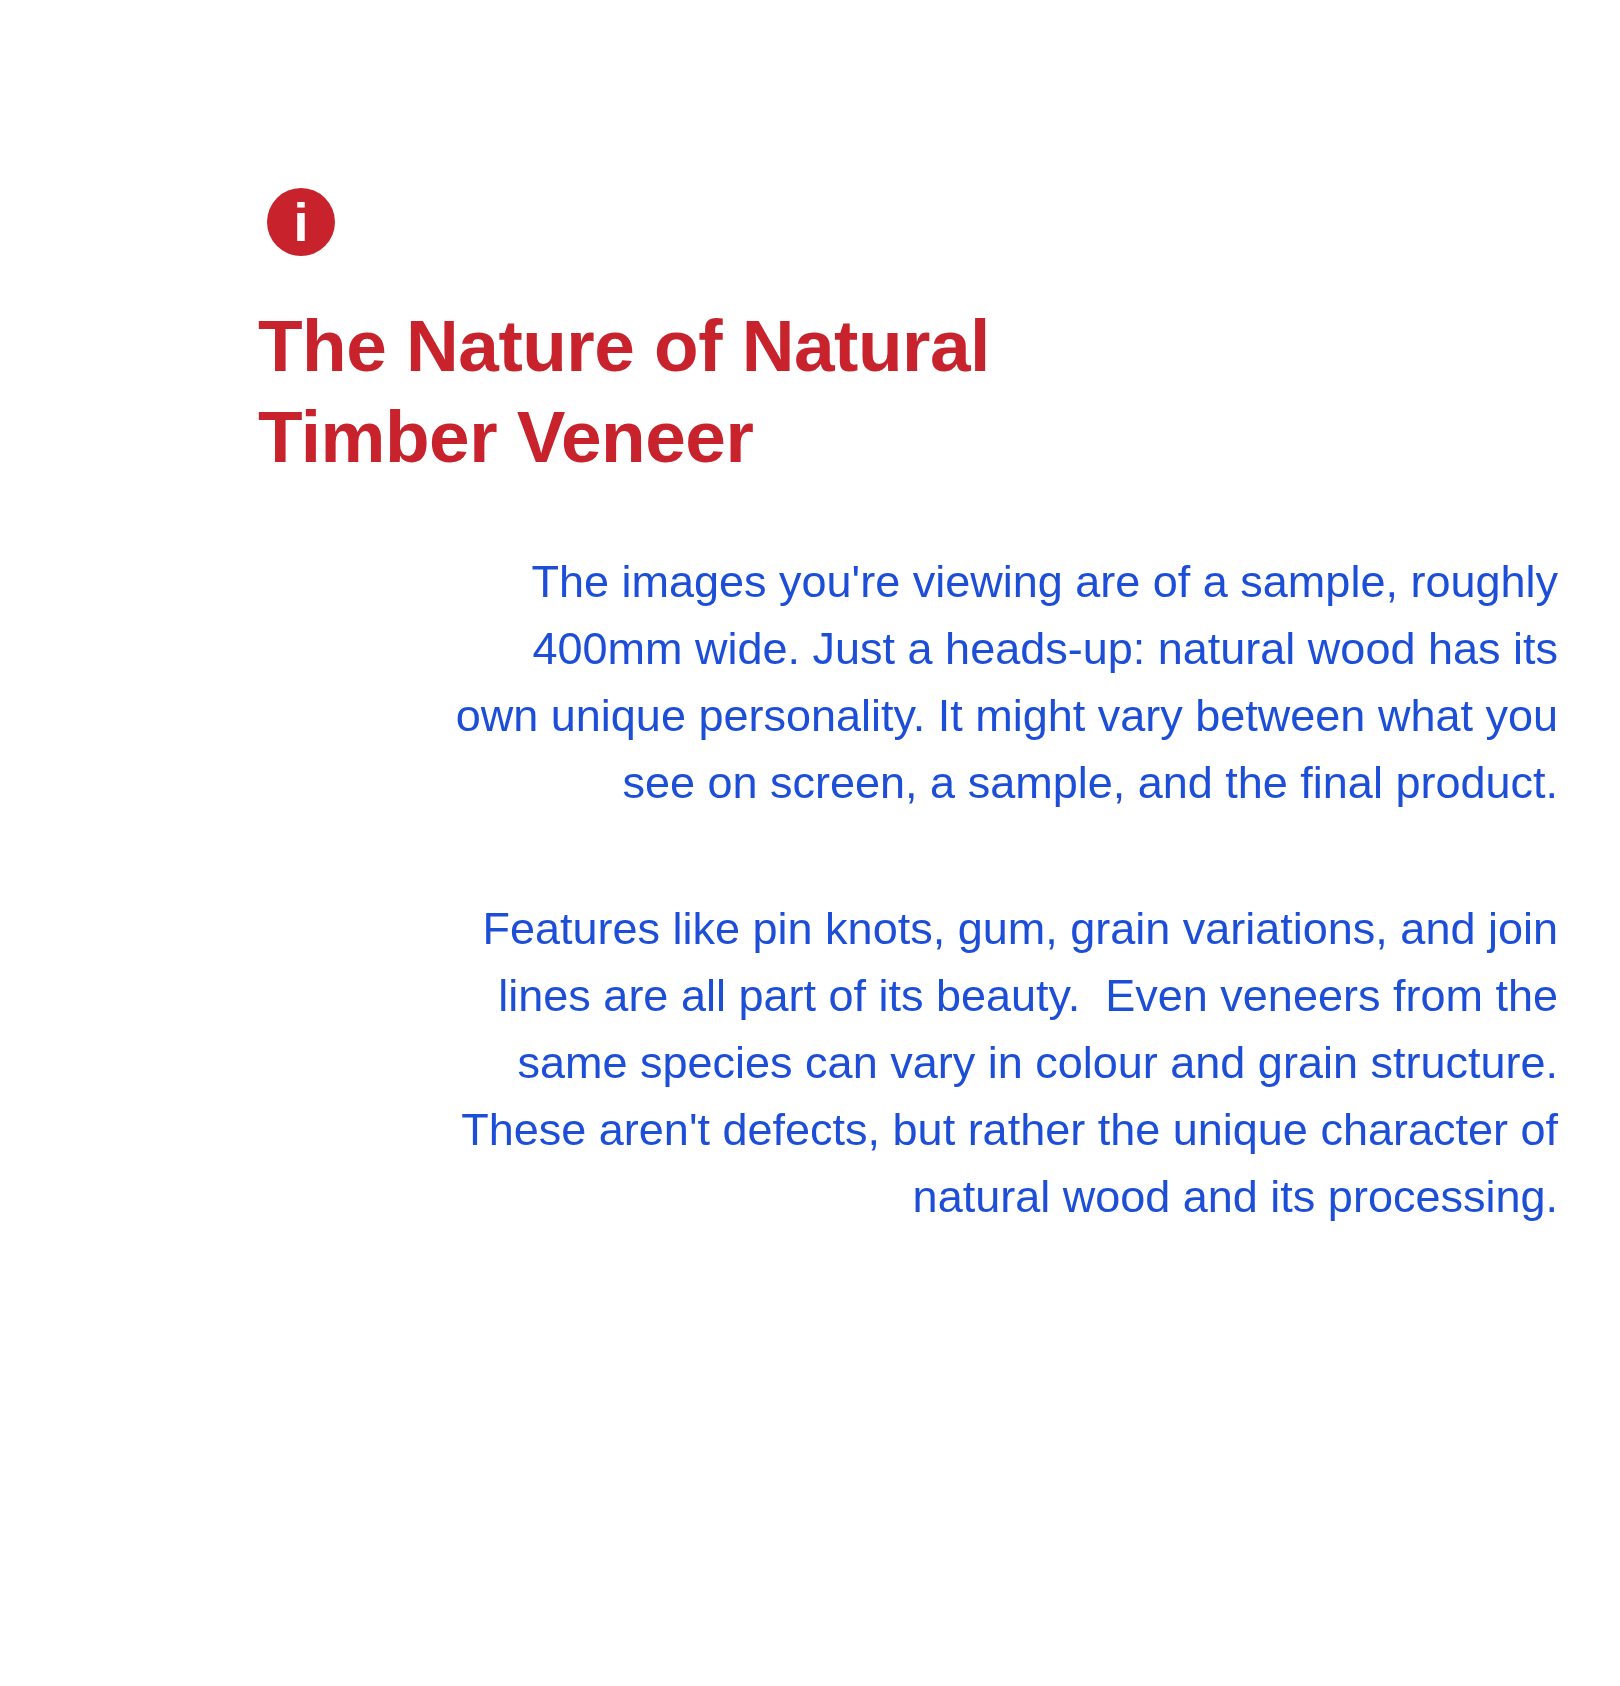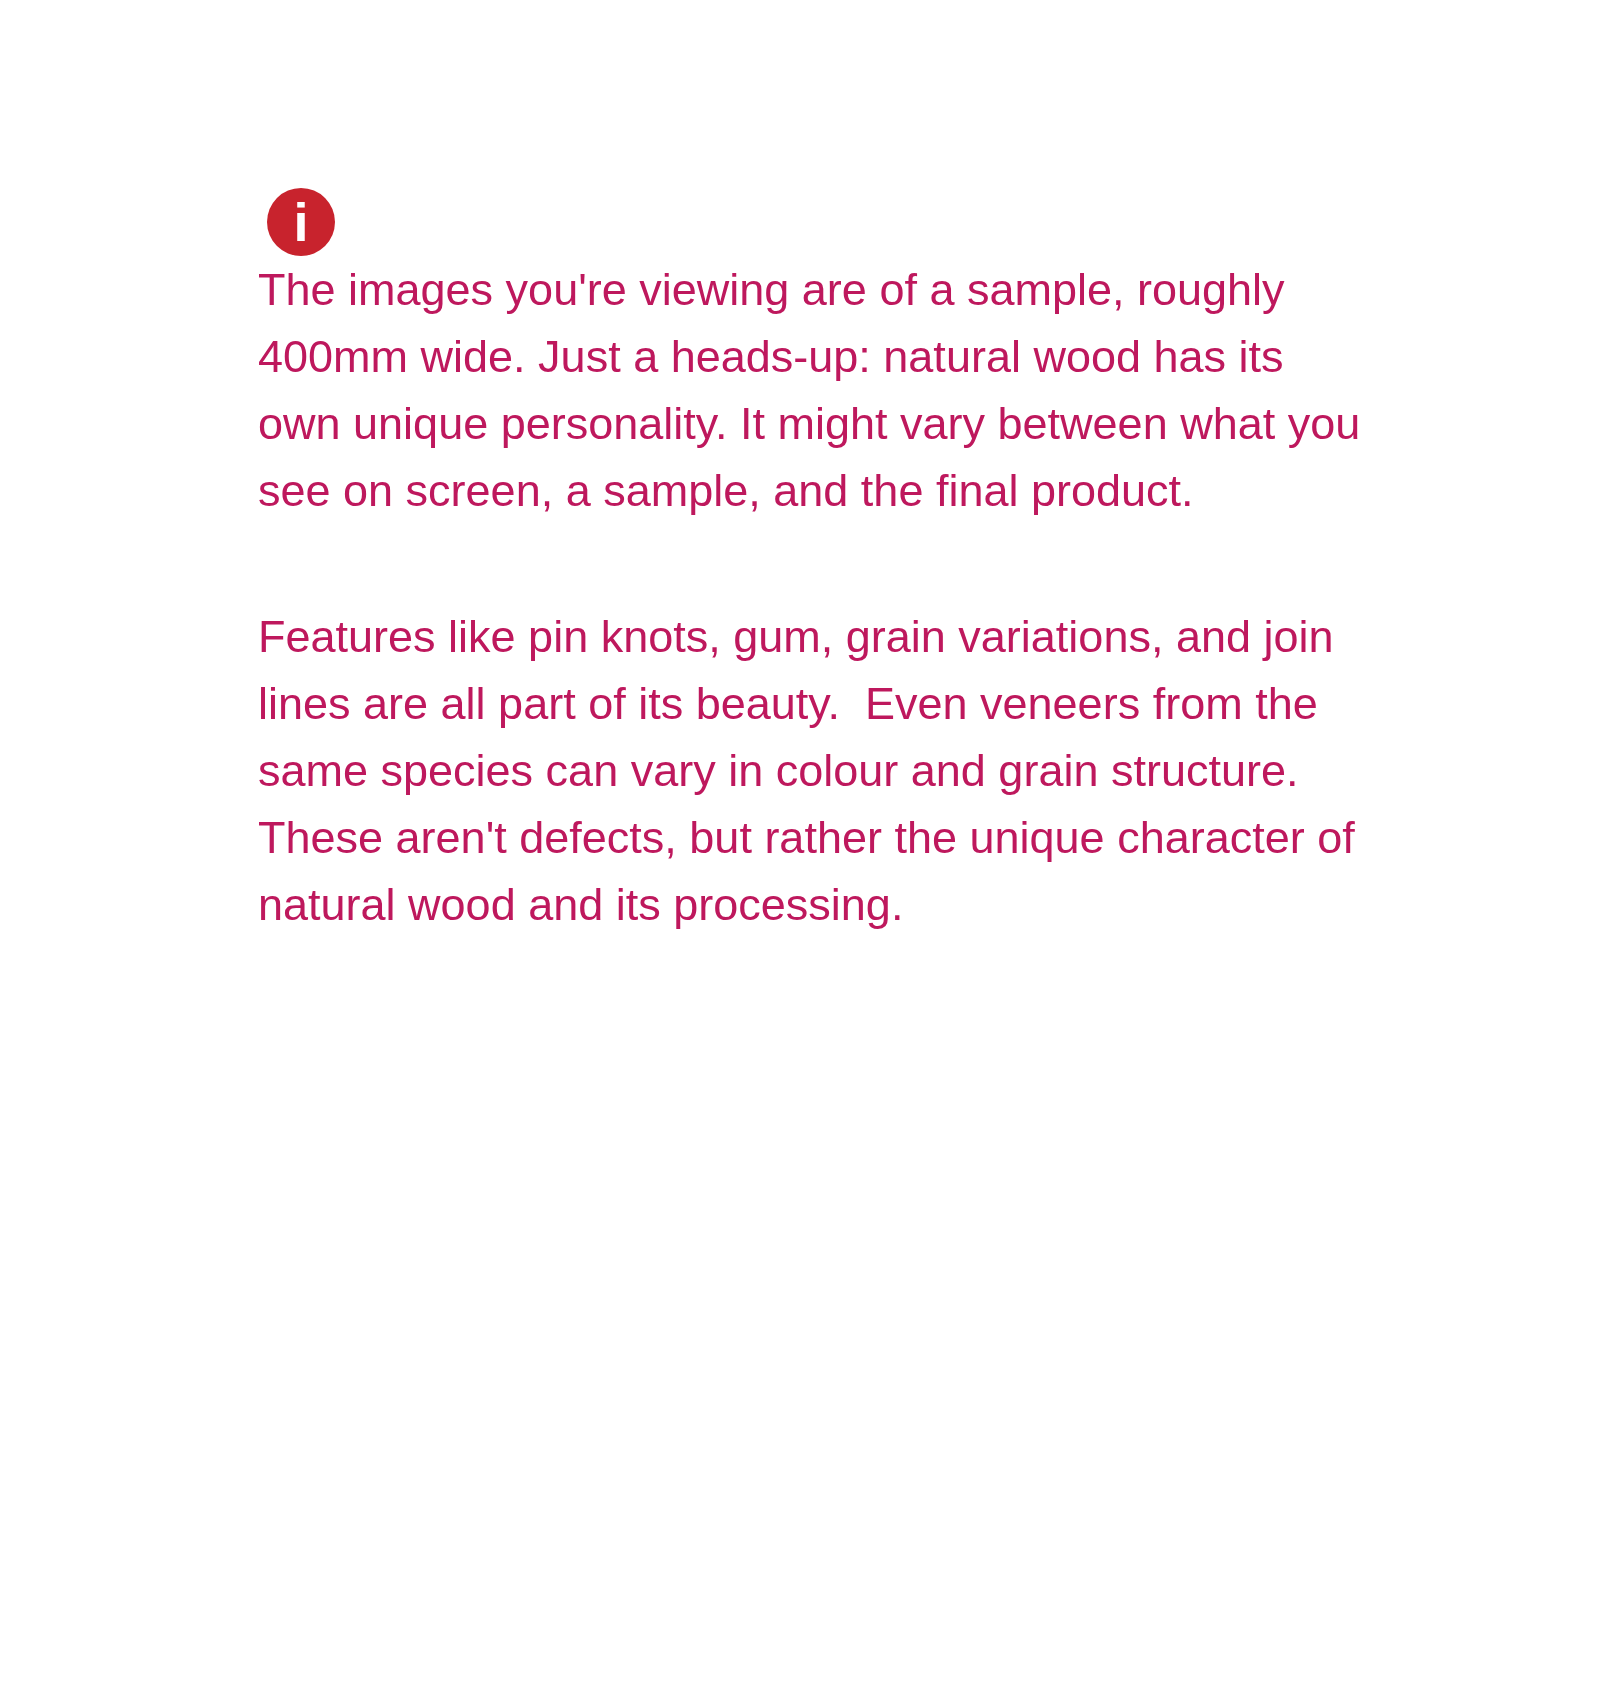--- a/index.html
+++ b/index.html
@@ -37,36 +37,39 @@
     color: #c8232d;
     font-size: 73px;
     line-height: 91px;
     font-weight: bold;
     letter-spacing: -0.5px;
     white-space: pre-wrap;
   }
   .body-paragraph {
     margin: 0 0 79px 0;
     width: 1300px;
-    color: #be185d;
+    color: #1d4ed8;
     font-size: 45px;
     line-height: 67px;
     font-weight: normal;
     white-space: pre-wrap;
+    text-align: right;
   }
 </style>
 </head>
 <body>
 
 <main class="info-panel">
 
   <div class="icon-circle">
     <span class="glyph">i</span>
   </div>
 
+  <h1 class="section-heading">The Nature of Natural
+Timber Veneer</h1>
 
   <p class="body-paragraph">The images you're viewing are of a sample, roughly
 400mm wide. Just a heads-up: natural wood has its
 own unique personality. It might vary between what you
 see on screen, a sample, and the final product.</p>
 
   <p class="body-paragraph">Features like pin knots, gum, grain variations, and join
 lines are all part of its beauty.  Even veneers from the
 same species can vary in colour and grain structure.
 These aren't defects, but rather the unique character of

